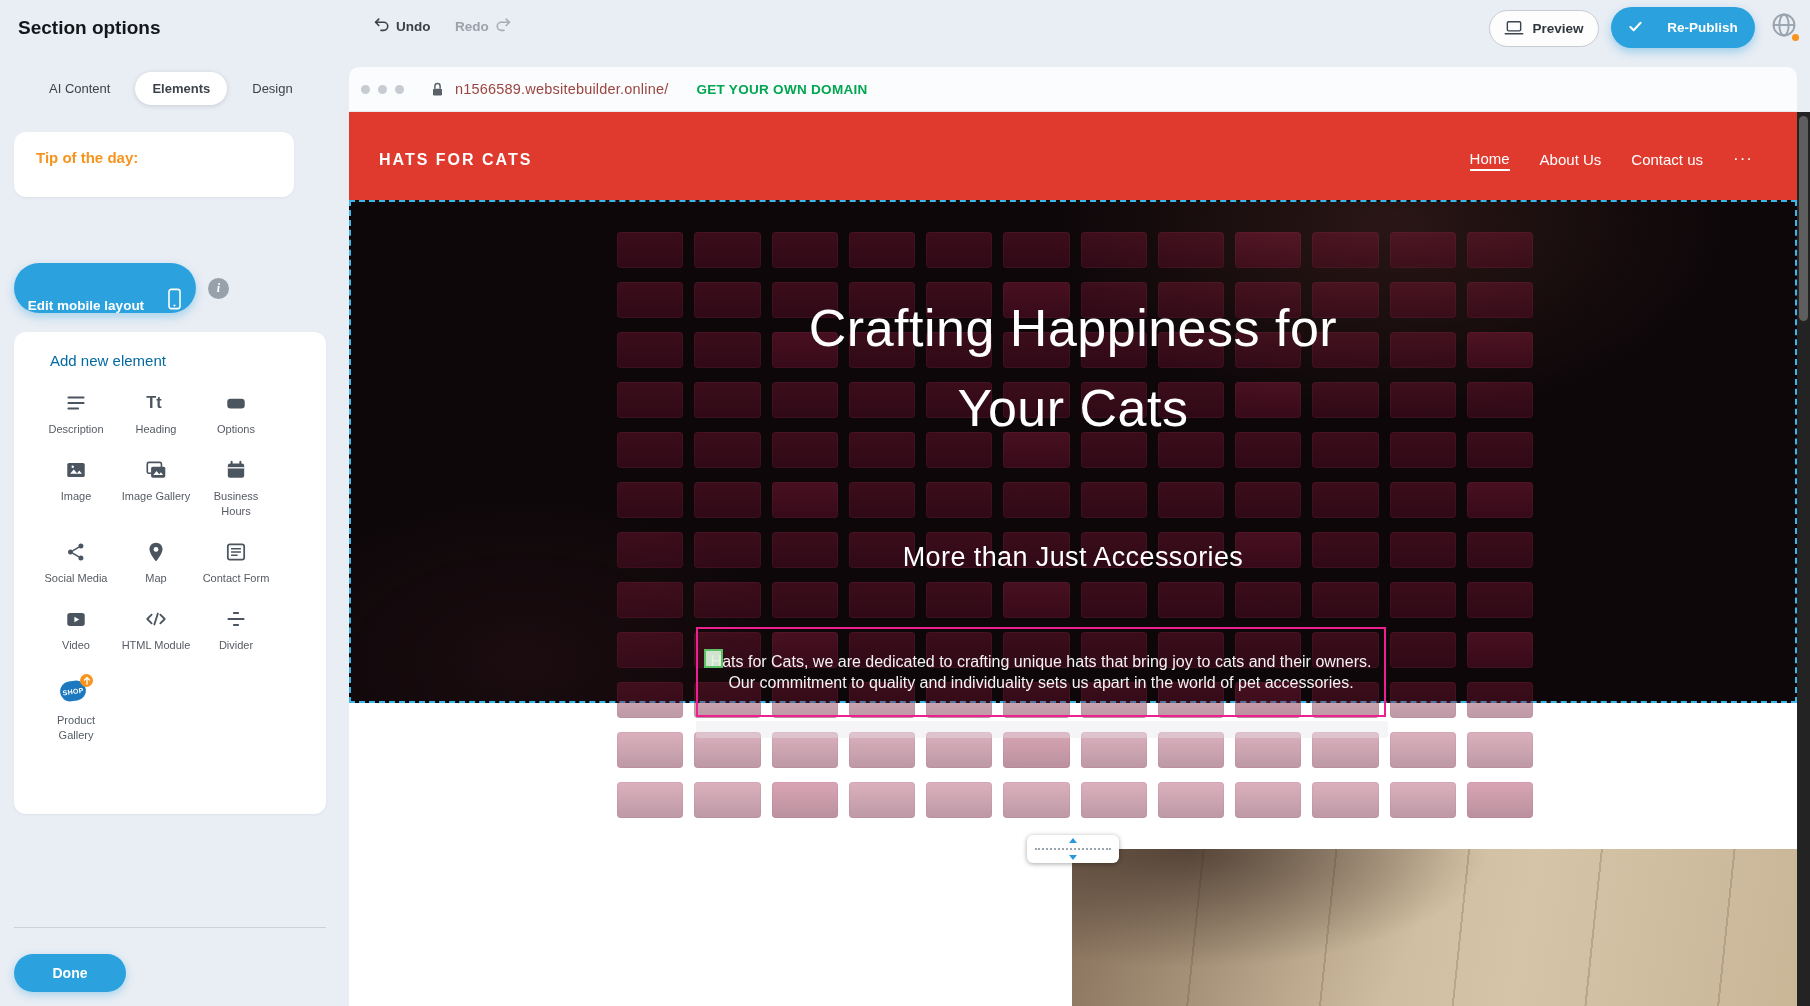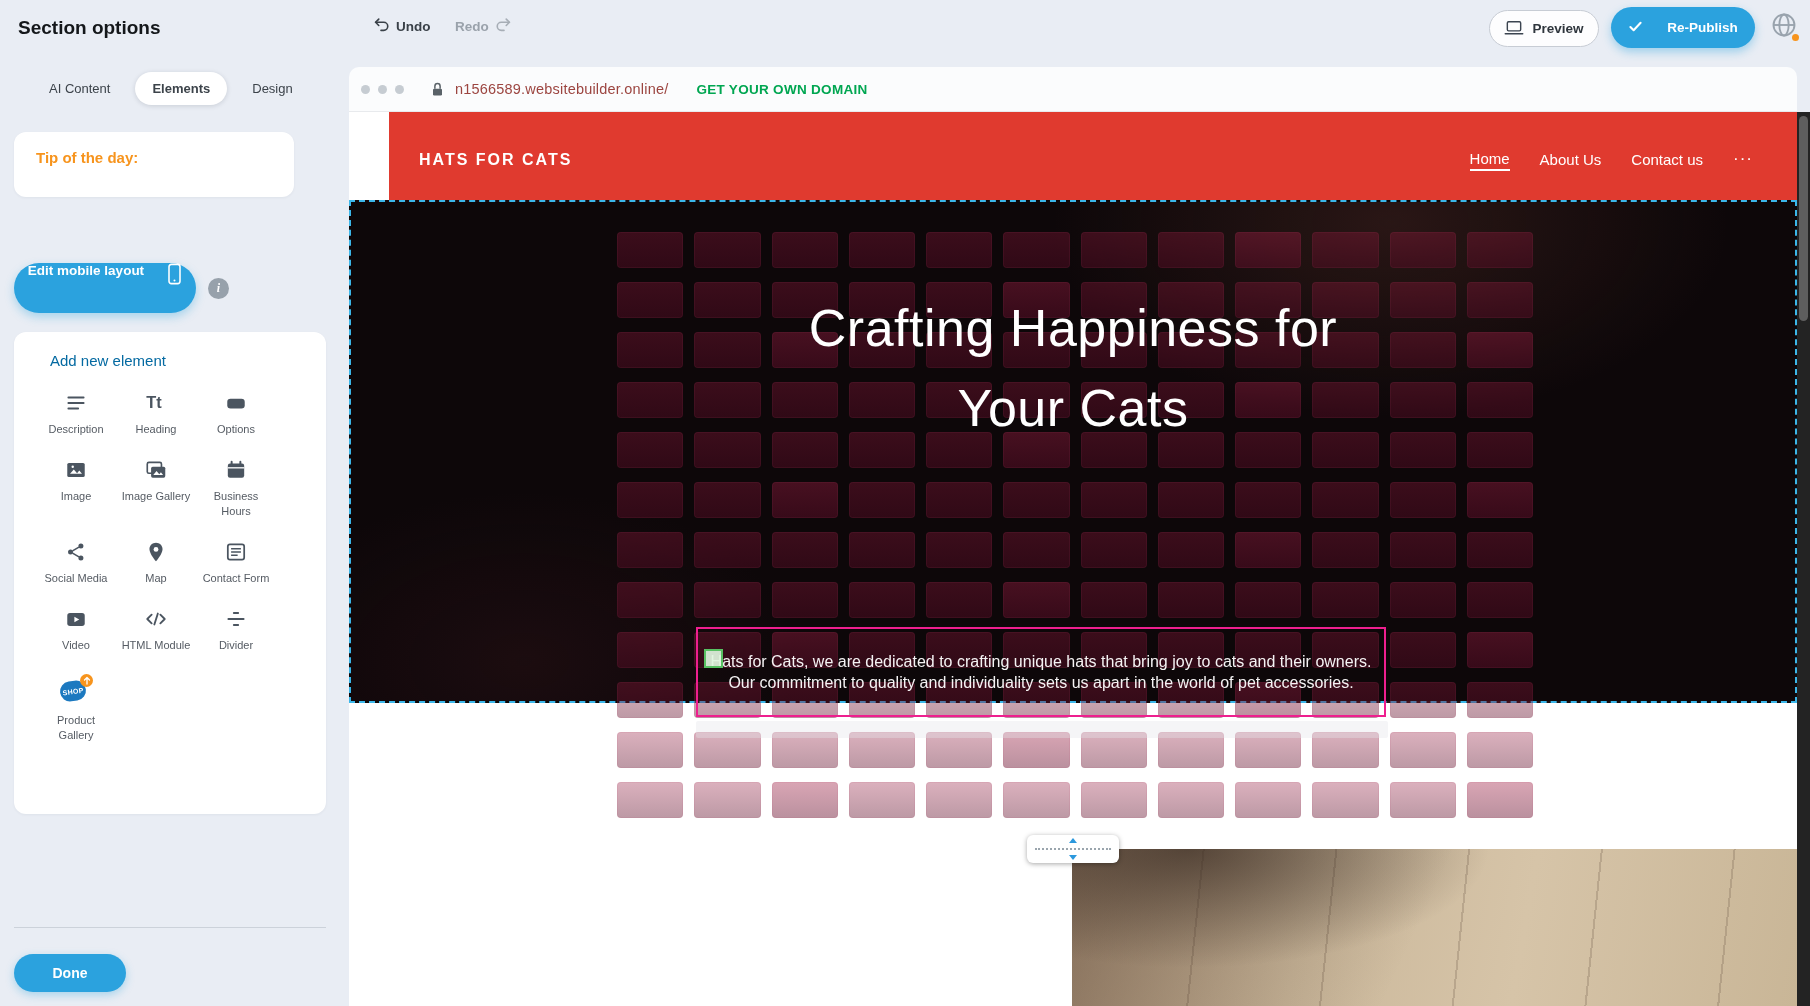--- a/index.html
+++ b/index.html
@@ -38,21 +38,21 @@
   .tip-card {
     position:absolute; left:14px; top:132px; width:280px; border-radius:12px;
     background:#fff; padding:17px 18px 20px 22px; box-shadow:0 1px 3px rgba(20,30,50,.05);
   }
   .tip-title { color:#f7941d; font-weight:bold; font-size:15px; margin-bottom:11px; }
   .tip-body { font-size:12.5px; color:#5c6670; line-height:1.5; width:252px; }
 
   .edit-mobile-btn {
     position:absolute; left:14px; top:263px; width:182px; height:50px; border-radius:26px;
     background:#2ba2de; color:#fff; font-size:13.5px; font-weight:bold;
-    display:flex; align-items:flex-start; justify-content:center; gap:23px;
+    display:flex; align-items:flex-end; justify-content:center; gap:23px;
     box-shadow:0 4px 10px rgba(43,162,222,.35); cursor:pointer;
   }
   .info-btn {
     position:absolute; left:208px; top:278px; width:21px; height:21px; border-radius:50%;
     background:#97a1ab; color:#fff; font-size:12px; font-weight:bold;
     display:flex; align-items:center; justify-content:center; font-family:"Liberation Serif", serif; font-style:italic; cursor:pointer;
   }
 
   .add-card {
     position:absolute; left:14px; top:332px; width:312px; height:482px;
@@ -84,21 +84,21 @@
   }
   .win-dots { display:flex; gap:8px; margin-left:12px; }
   .win-dots span { width:9px; height:9px; border-radius:50%; background:#c6ccd2; }
   .lock-wrap { margin-left:26px; display:flex; align-items:center; }
   .url-text { margin-left:10px; font-size:14.5px; color:#9c4540; letter-spacing:.2px; }
   .domain-link { margin-left:28px; font-size:13.5px; font-weight:bold; color:#00a651; letter-spacing:.3px; cursor:pointer; }
 
   
   .site { position:absolute; left:349px; top:112px; width:1448px; height:894px; background:#fff; overflow:hidden; }
 
-  .site-header { position:relative; height:96px; background:#e03a2f; display:flex; align-items:center;margin-left:40px; }
+  .site-header { position:relative; height:96px; background:#e03a2f; display:flex; align-items:center; }
   .logo { margin-left:30px; color:#fff; font-weight:bold; font-size:16px; letter-spacing:2px; }
   .site-nav { position:absolute; right:44px; top:0; height:96px; display:flex; align-items:center; gap:30px; }
   .nav-item { color:#fff; font-size:15px; cursor:pointer; padding-bottom:2px;text-align:right; }
   .nav-item.active { border-bottom:2px solid #fff; }
   .nav-more { font-size:17px; letter-spacing:1px; }
 
   .hero {
     position:absolute; top:88px; left:0; width:1448px; height:503px;
     background-color:#0d0709;
     background-image:
@@ -566,20 +566,21 @@
         <div class="tile"></div>
         <div class="tile"></div>
         <div class="tile"></div>
         <div class="tile"></div>
         <div class="tile"></div>
         <div class="tile"></div>
         <div class="tile"></div>
         <div class="tile"></div>
       </div>
     <div class="hero-heading"><span>Crafting Happiness for Your Cats</span></div>
+    <div class="hero-sub">More than Just Accessories</div>
     <div class="ghost-bar"></div>
     <div class="hero-textbox">
       <div class="drag-handle"></div>
       <div class="hero-text">Hats for Cats, we are dedicated to crafting unique hats that bring joy to cats and their owners. Our commitment to quality and individuality sets us apart in the world of pet accessories.</div>
     </div>
   </div>
 
   <div class="resize-widget">
     <svg width="14" height="24" viewBox="0 0 14 24">
       <path d="M7 1L3 6h8z" fill="#2b98dd"></path>

